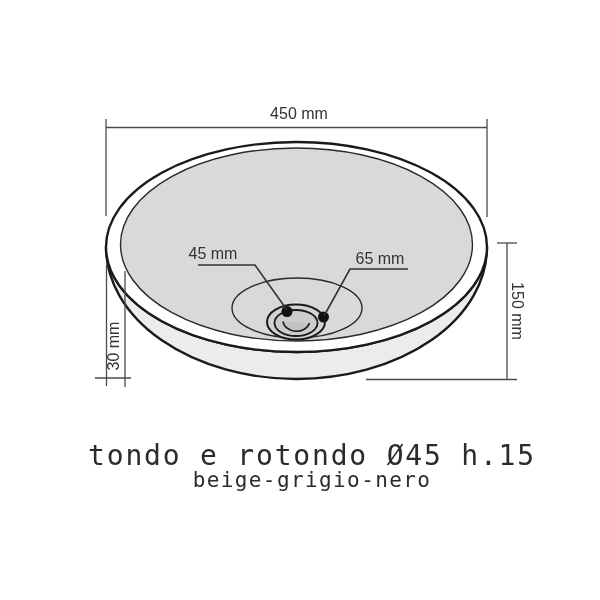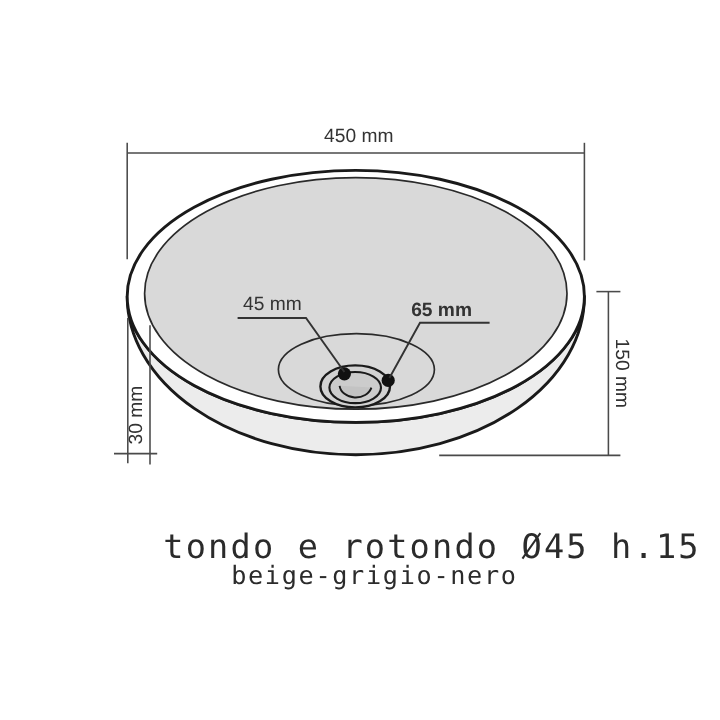--- a/index.html
+++ b/index.html
@@ -27,21 +27,20 @@
     transform:translateX(-50%);
     font-family:"DejaVu Sans Mono", monospace;
     color:#2b2b2b;
     white-space:nowrap;
   }
   .caption-title{
     top:441px;
     font-size:28px;
     letter-spacing:1.8px;
     line-height:30px;
-    margin-left:48px;
   }
   .caption-subtitle{
     top:468px;
     font-size:21px;
     letter-spacing:1.4px;
     line-height:24px;
   }
 </style>
 </head>
 <body>
@@ -84,23 +83,23 @@
 
     <g fill="none" stroke-width="1.3" stroke="#4a4a4a">
       <path d="M 106.5 265 V 386"></path>
       <path d="M 125 271 V 387"></path>
       <path d="M 95 378 H 131"></path>
     </g>
   </svg>
 
   <div class="dim-label center" style="left:299px;top:106px;">450 mm</div>
 
-  <div class="dim-label center" style="left:227px;top:246px;">45 mm</div>
+  <div class="dim-label center" style="left:213px;top:246px;">45 mm</div>
 
-  <div class="dim-label center" style="left:368px;top:251px;font-weight:bold;">65 mm</div>
+  <div class="dim-label center" style="left:380px;top:251px;">65 mm</div>
 
   <div class="dim-label rot-cw" style="left:517px;top:311px;">150 mm</div>
 
   <div class="dim-label rot-ccw" style="left:114px;top:346px;">30 mm</div>
 
   <div class="caption-line caption-title">tondo e rotondo Ø45 h.15</div>
 
   <div class="caption-line caption-subtitle">beige-grigio-nero</div>
 
 </div>

